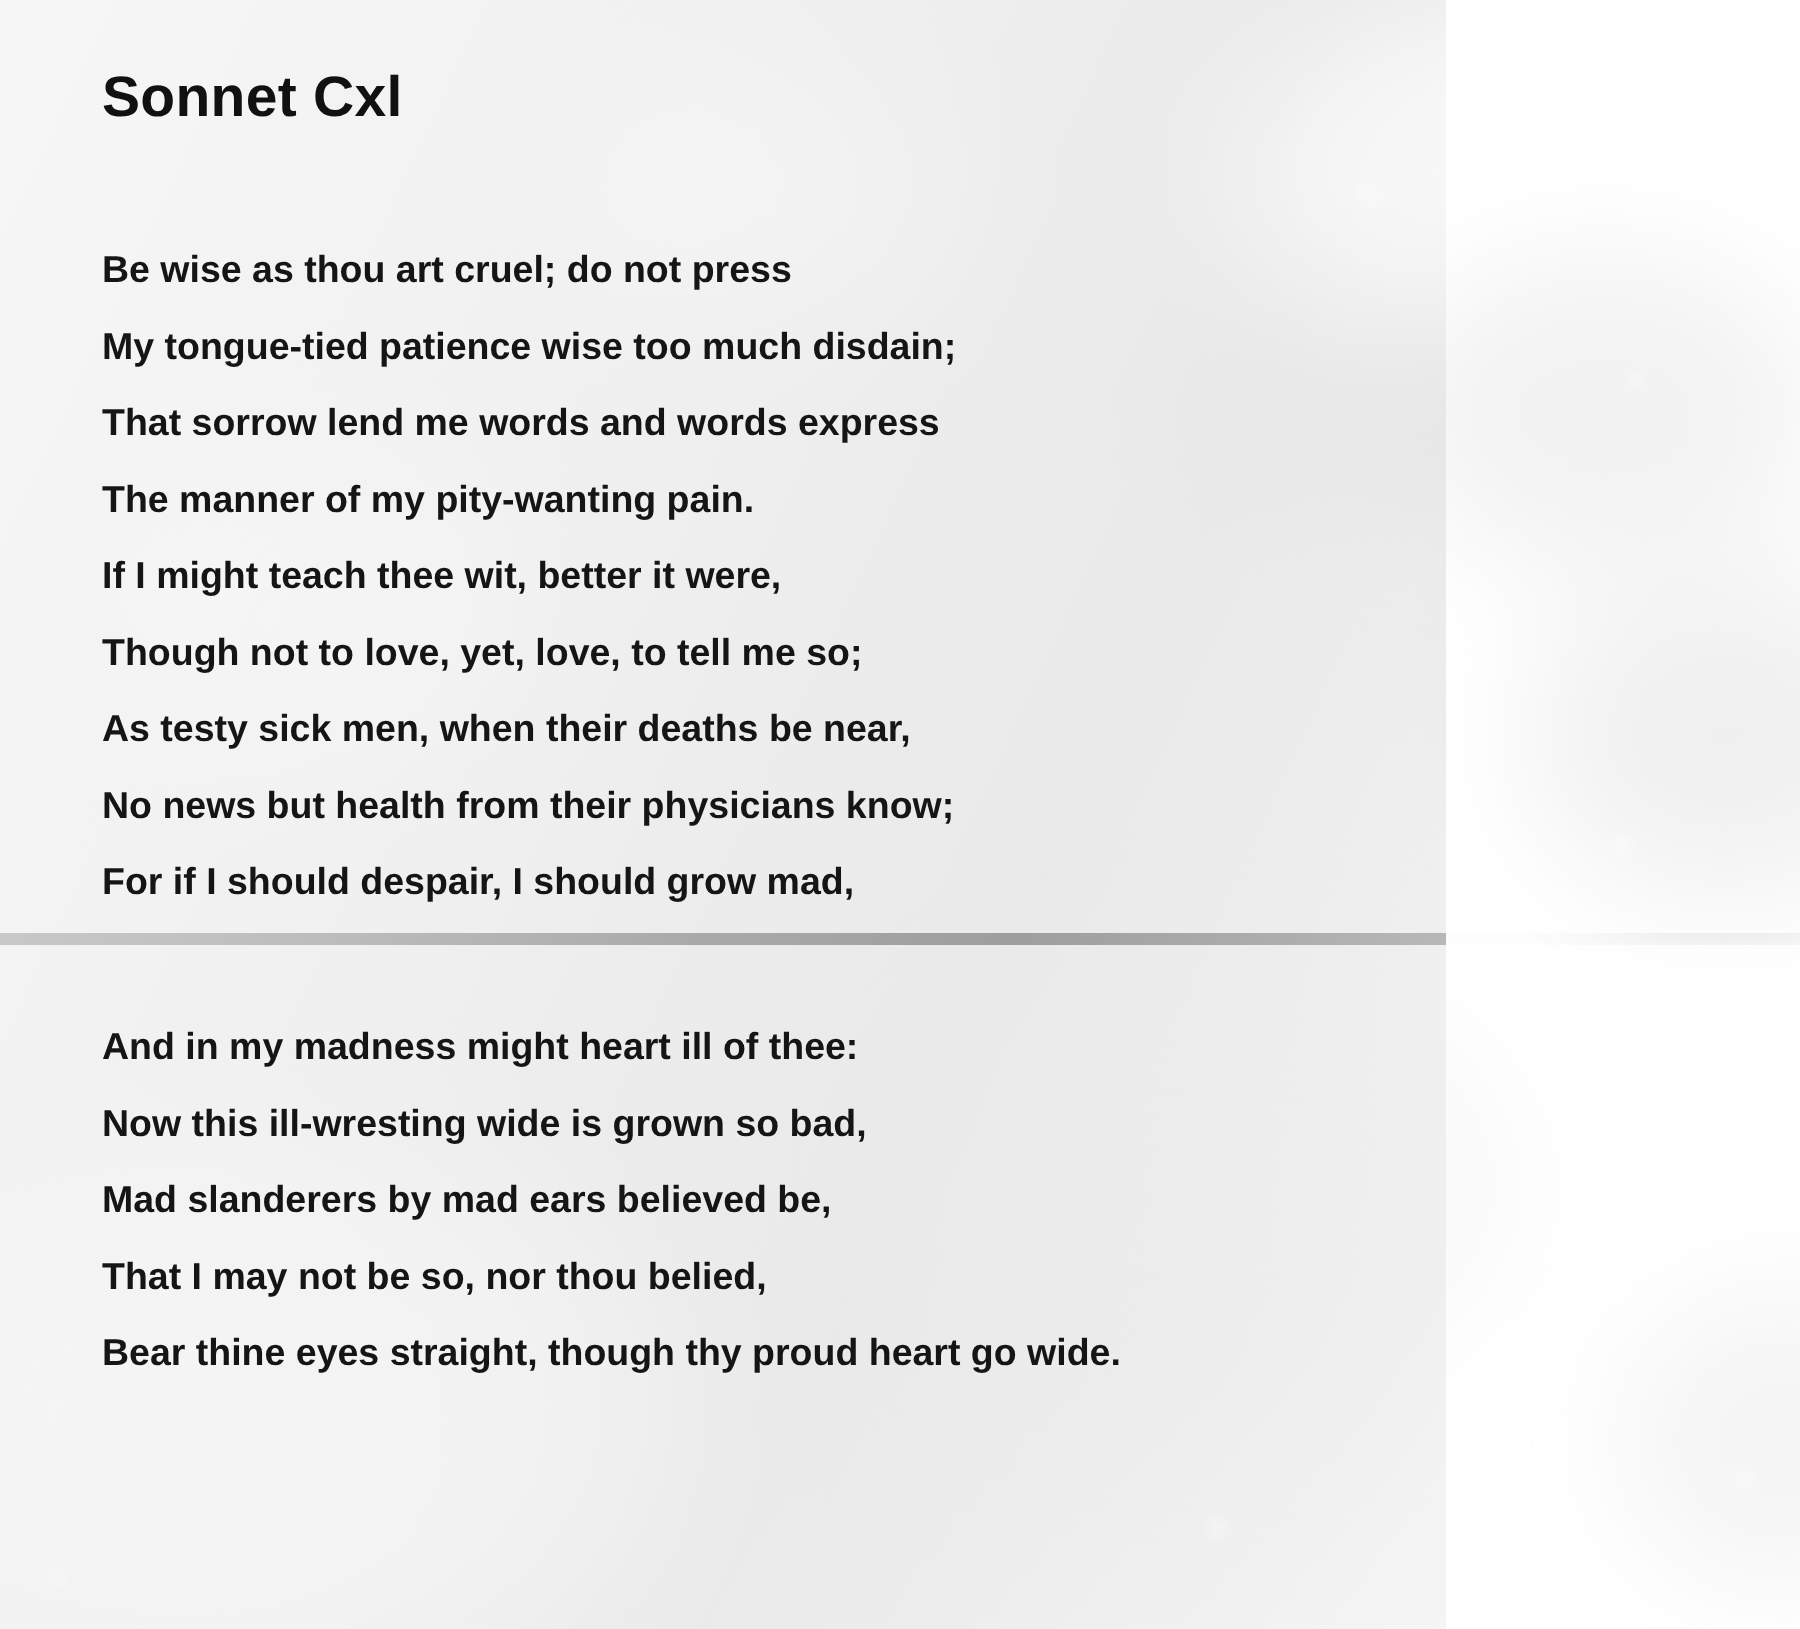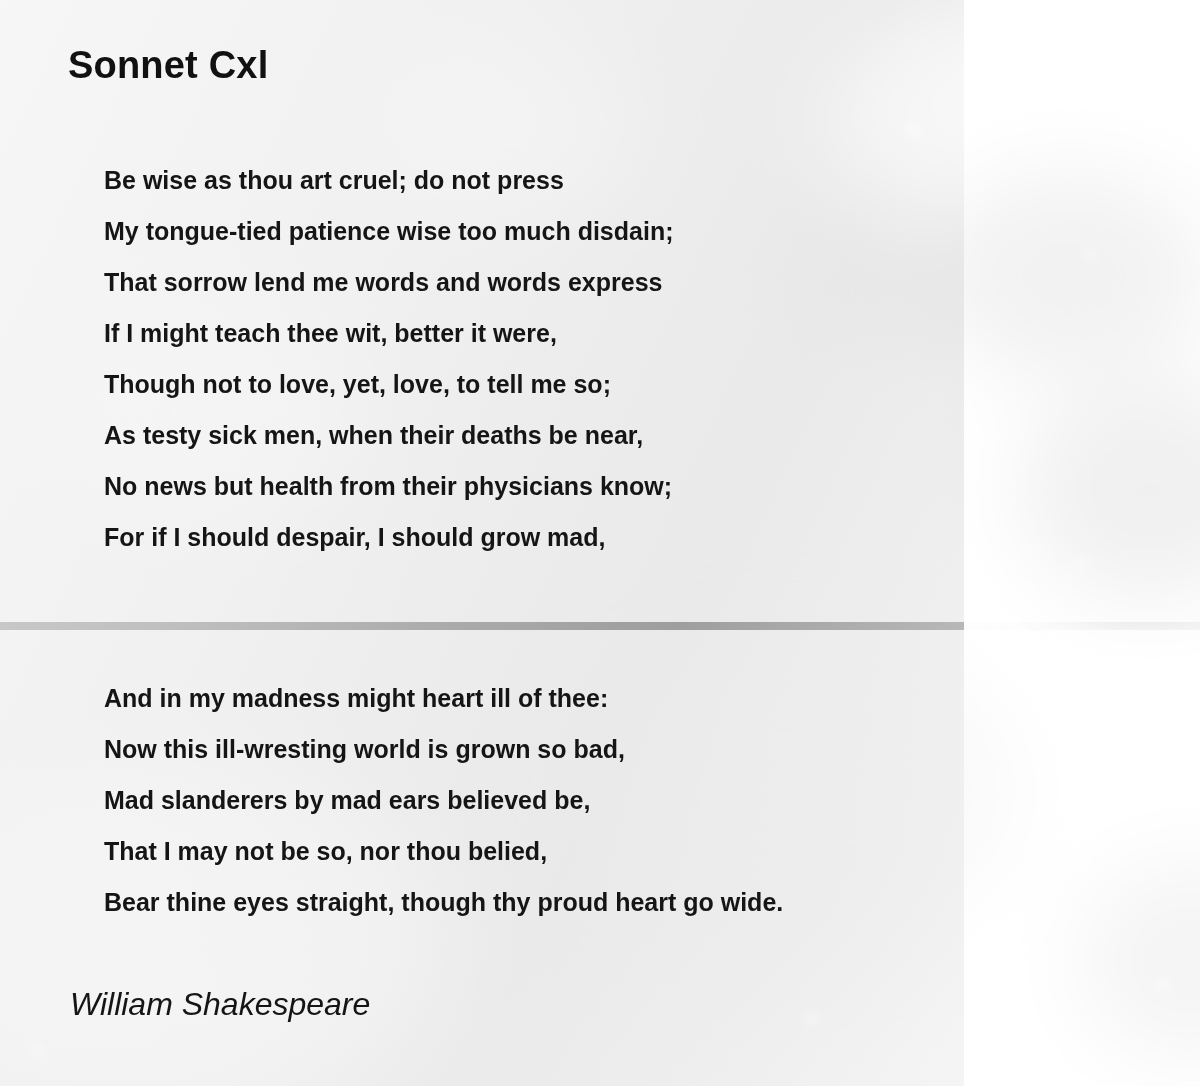--- a/index.html
+++ b/index.html
@@ -91,21 +91,20 @@
   }
   .stanza-one { top: 155px; }
   .stanza-two { top: 673px; }
 
   .poem-line {
     font-size: 25px;
     font-weight: bold;
     color: #151515;
     line-height: 51px;
     white-space: pre;
-    margin-left: 36px;
   }
 
   #poem-author {
     position: absolute;
     left: 70px;
     top: 986px;
     font-size: 32px;
     font-style: italic;
     color: #151515;
   }
@@ -135,31 +134,31 @@
   <div class="panel panel-bottom"></div>
 
   <div class="content">
 
     <div id="poem-title">Sonnet Cxl</div>
 
     <div class="stanza stanza-one">
       <div class="poem-line">Be wise as thou art cruel; do not press</div>
       <div class="poem-line">My tongue-tied patience wise too much disdain;</div>
       <div class="poem-line">That sorrow lend me words and words express</div>
+      <div class="poem-line">The manner of my pity-wanting pain.</div>
       <div class="poem-line">If I might teach thee wit, better it were,</div>
       <div class="poem-line">Though not to love, yet, love, to tell me so;</div>
       <div class="poem-line">As testy sick men, when their deaths be near,</div>
       <div class="poem-line">No news but health from their physicians know;</div>
       <div class="poem-line">For if I should despair, I should grow mad,</div>
     </div>
 
     <div class="stanza stanza-two">
       <div class="poem-line">And in my madness might heart ill of thee:</div>
-      <div class="poem-line">Now this ill-wresting world is grown so bad,</div>
+      <div class="poem-line">Now this ill-wresting wide is grown so bad,</div>
       <div class="poem-line">Mad slanderers by mad ears believed be,</div>
       <div class="poem-line">That I may not be so, nor thou belied,</div>
       <div class="poem-line">Bear thine eyes straight, though thy proud heart go wide.</div>
     </div>
 
-    <div id="poem-author">William Shakespeare</div>
 
   </div>
 </div>
 
 </body></html>

